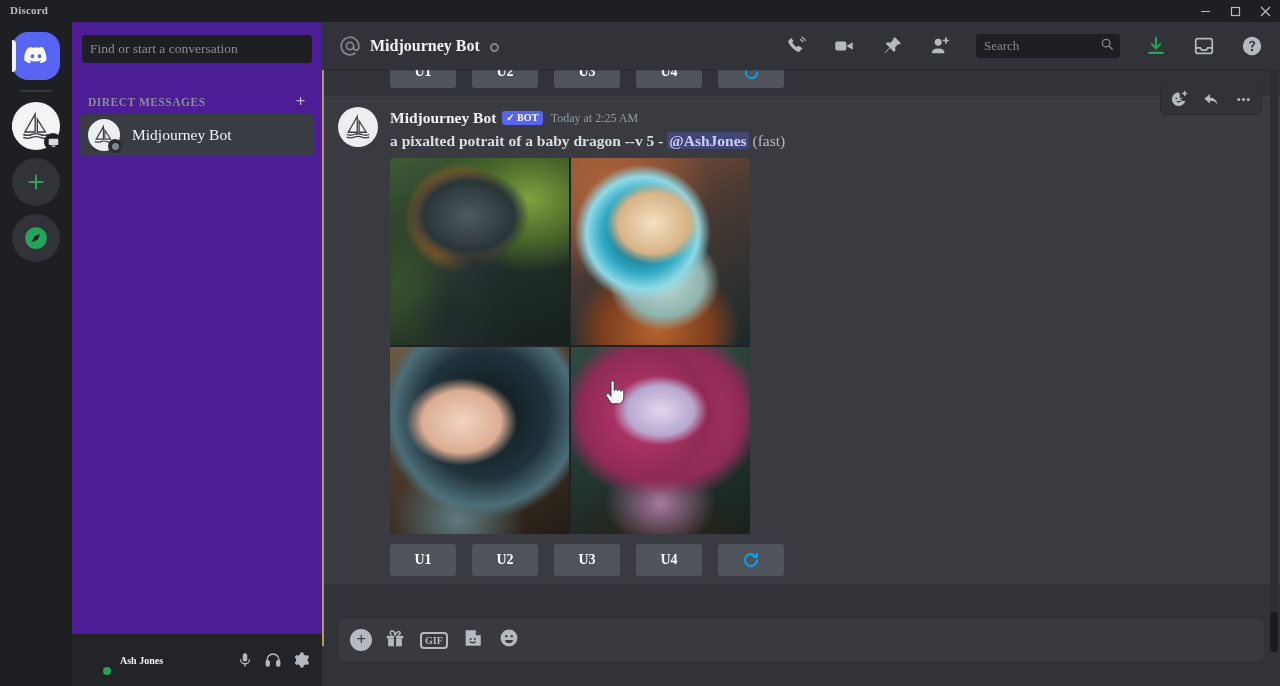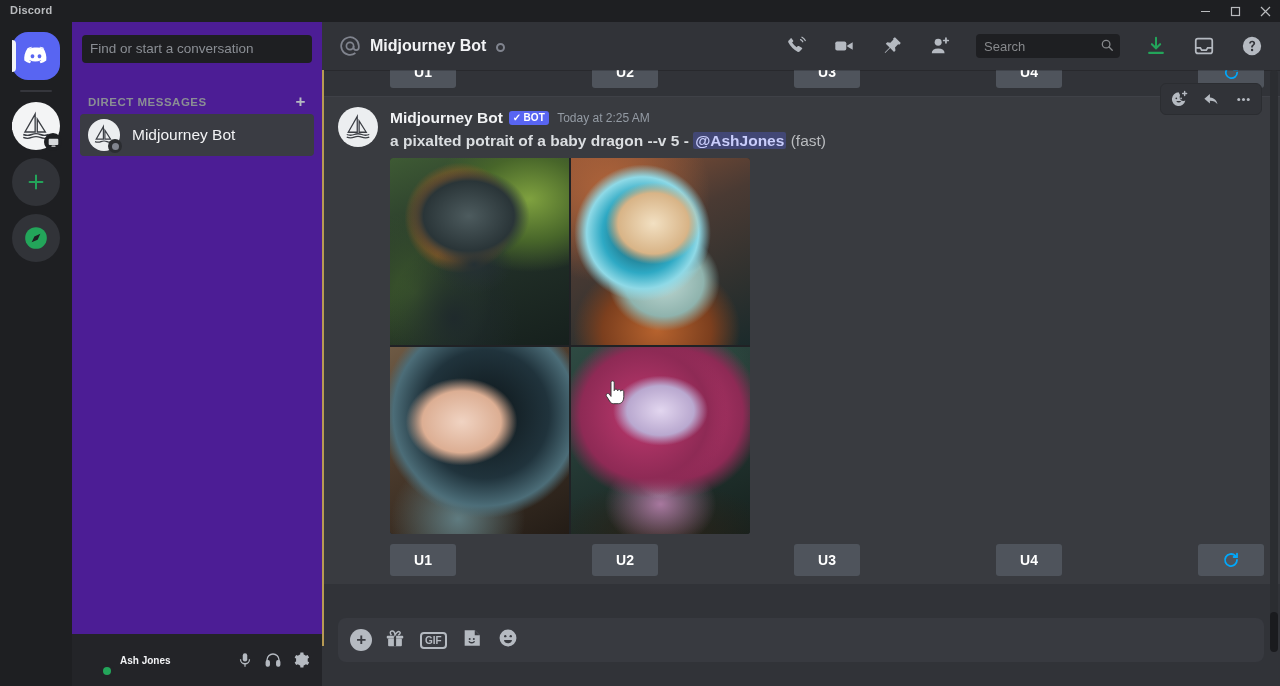--- a/index.html
+++ b/index.html
@@ -2,21 +2,21 @@
 <html><head>
 <meta charset="utf-8">
 <style>
   * { box-sizing: border-box; margin: 0; padding: 0; }
   html, body {
     width: 1280px; height: 686px; overflow: hidden;
     background: #1e1f22;
     font-family: "Liberation Sans", sans-serif;
     -webkit-font-smoothing: antialiased;
   }
-  .app { position: relative; width: 1280px; height: 674px; background: #2f3136; }
+  .app { position: relative; width: 1280px; height: 674px; background: #2f3136; font-family: Liberation Serif, serif; }
 
   
   .titlebar {
     position: absolute; top: 0; left: 0; width: 1280px; height: 22px;
     background: #1e1f22; display: flex; align-items: center;
     z-index: 40;
   }
   .titlebar-label {
     position: absolute; left: 10px; top: 4px;
     font-size: 11px; font-weight: bold; color: #b9bbbe; letter-spacing: .2px;
@@ -130,21 +130,21 @@
     display: flex; align-items: center; padding: 0 6px 0 8px;
     font-size: 13px; color: #87898c; margin: 0 8px;
   }
   .ch-search .lbl { flex: 1; }
 
   .msgs { flex: 1; position: relative; overflow: hidden; }
 
   .msg-top {
     padding: 0 16px 8px 68px; position: relative;
   }
-  .btnrow { display: flex; gap: 16px; margin-top: 6px; justify-content: space-between; }
+  .btnrow { display: flex; gap: 16px; margin-top: 6px; }
   .mjbtn {
     min-width: 66px; height: 32px; background: #4f545c; border-radius: 3px;
     display: flex; align-items: center; justify-content: center;
     color: #ffffff; font-size: 14px; font-weight: bold;
   }
   .mjbtn.icon { background: #4f545c; }
   .mjbtn .refresh { color: #00a8fc; display: flex; }
 
   .msg-block {
     position: relative; background: #393b40; padding: 12px 16px 8px 68px;

